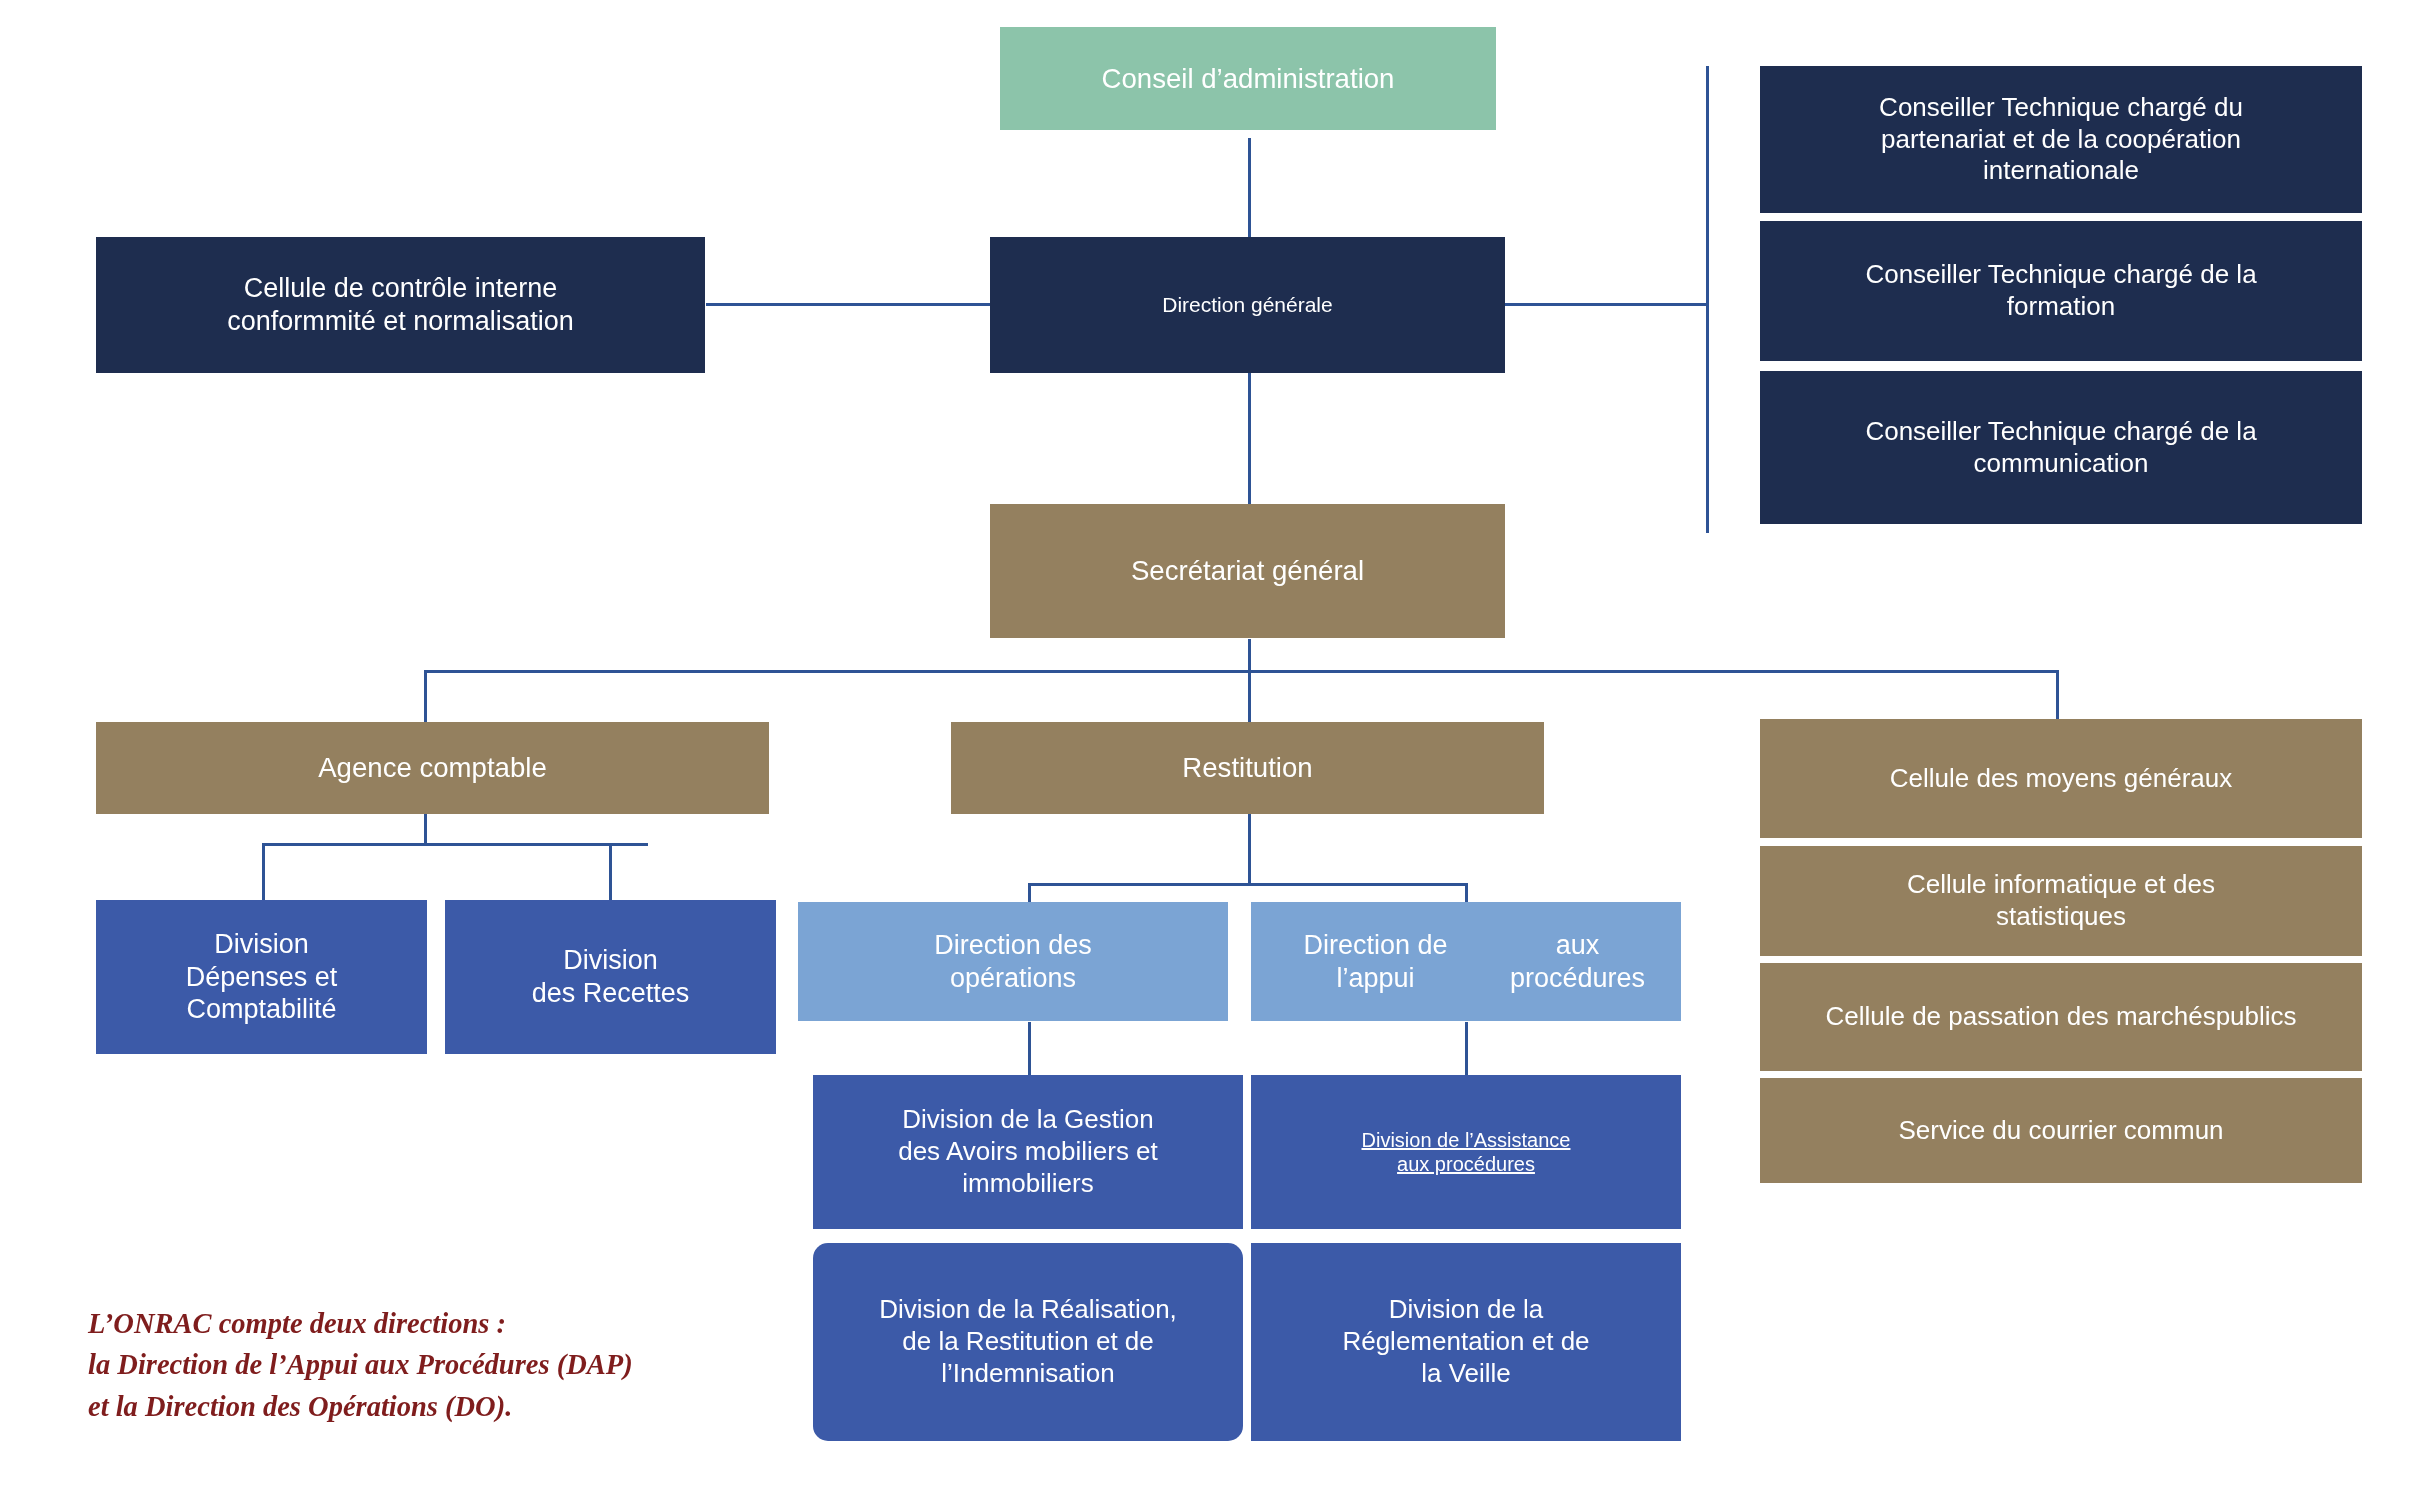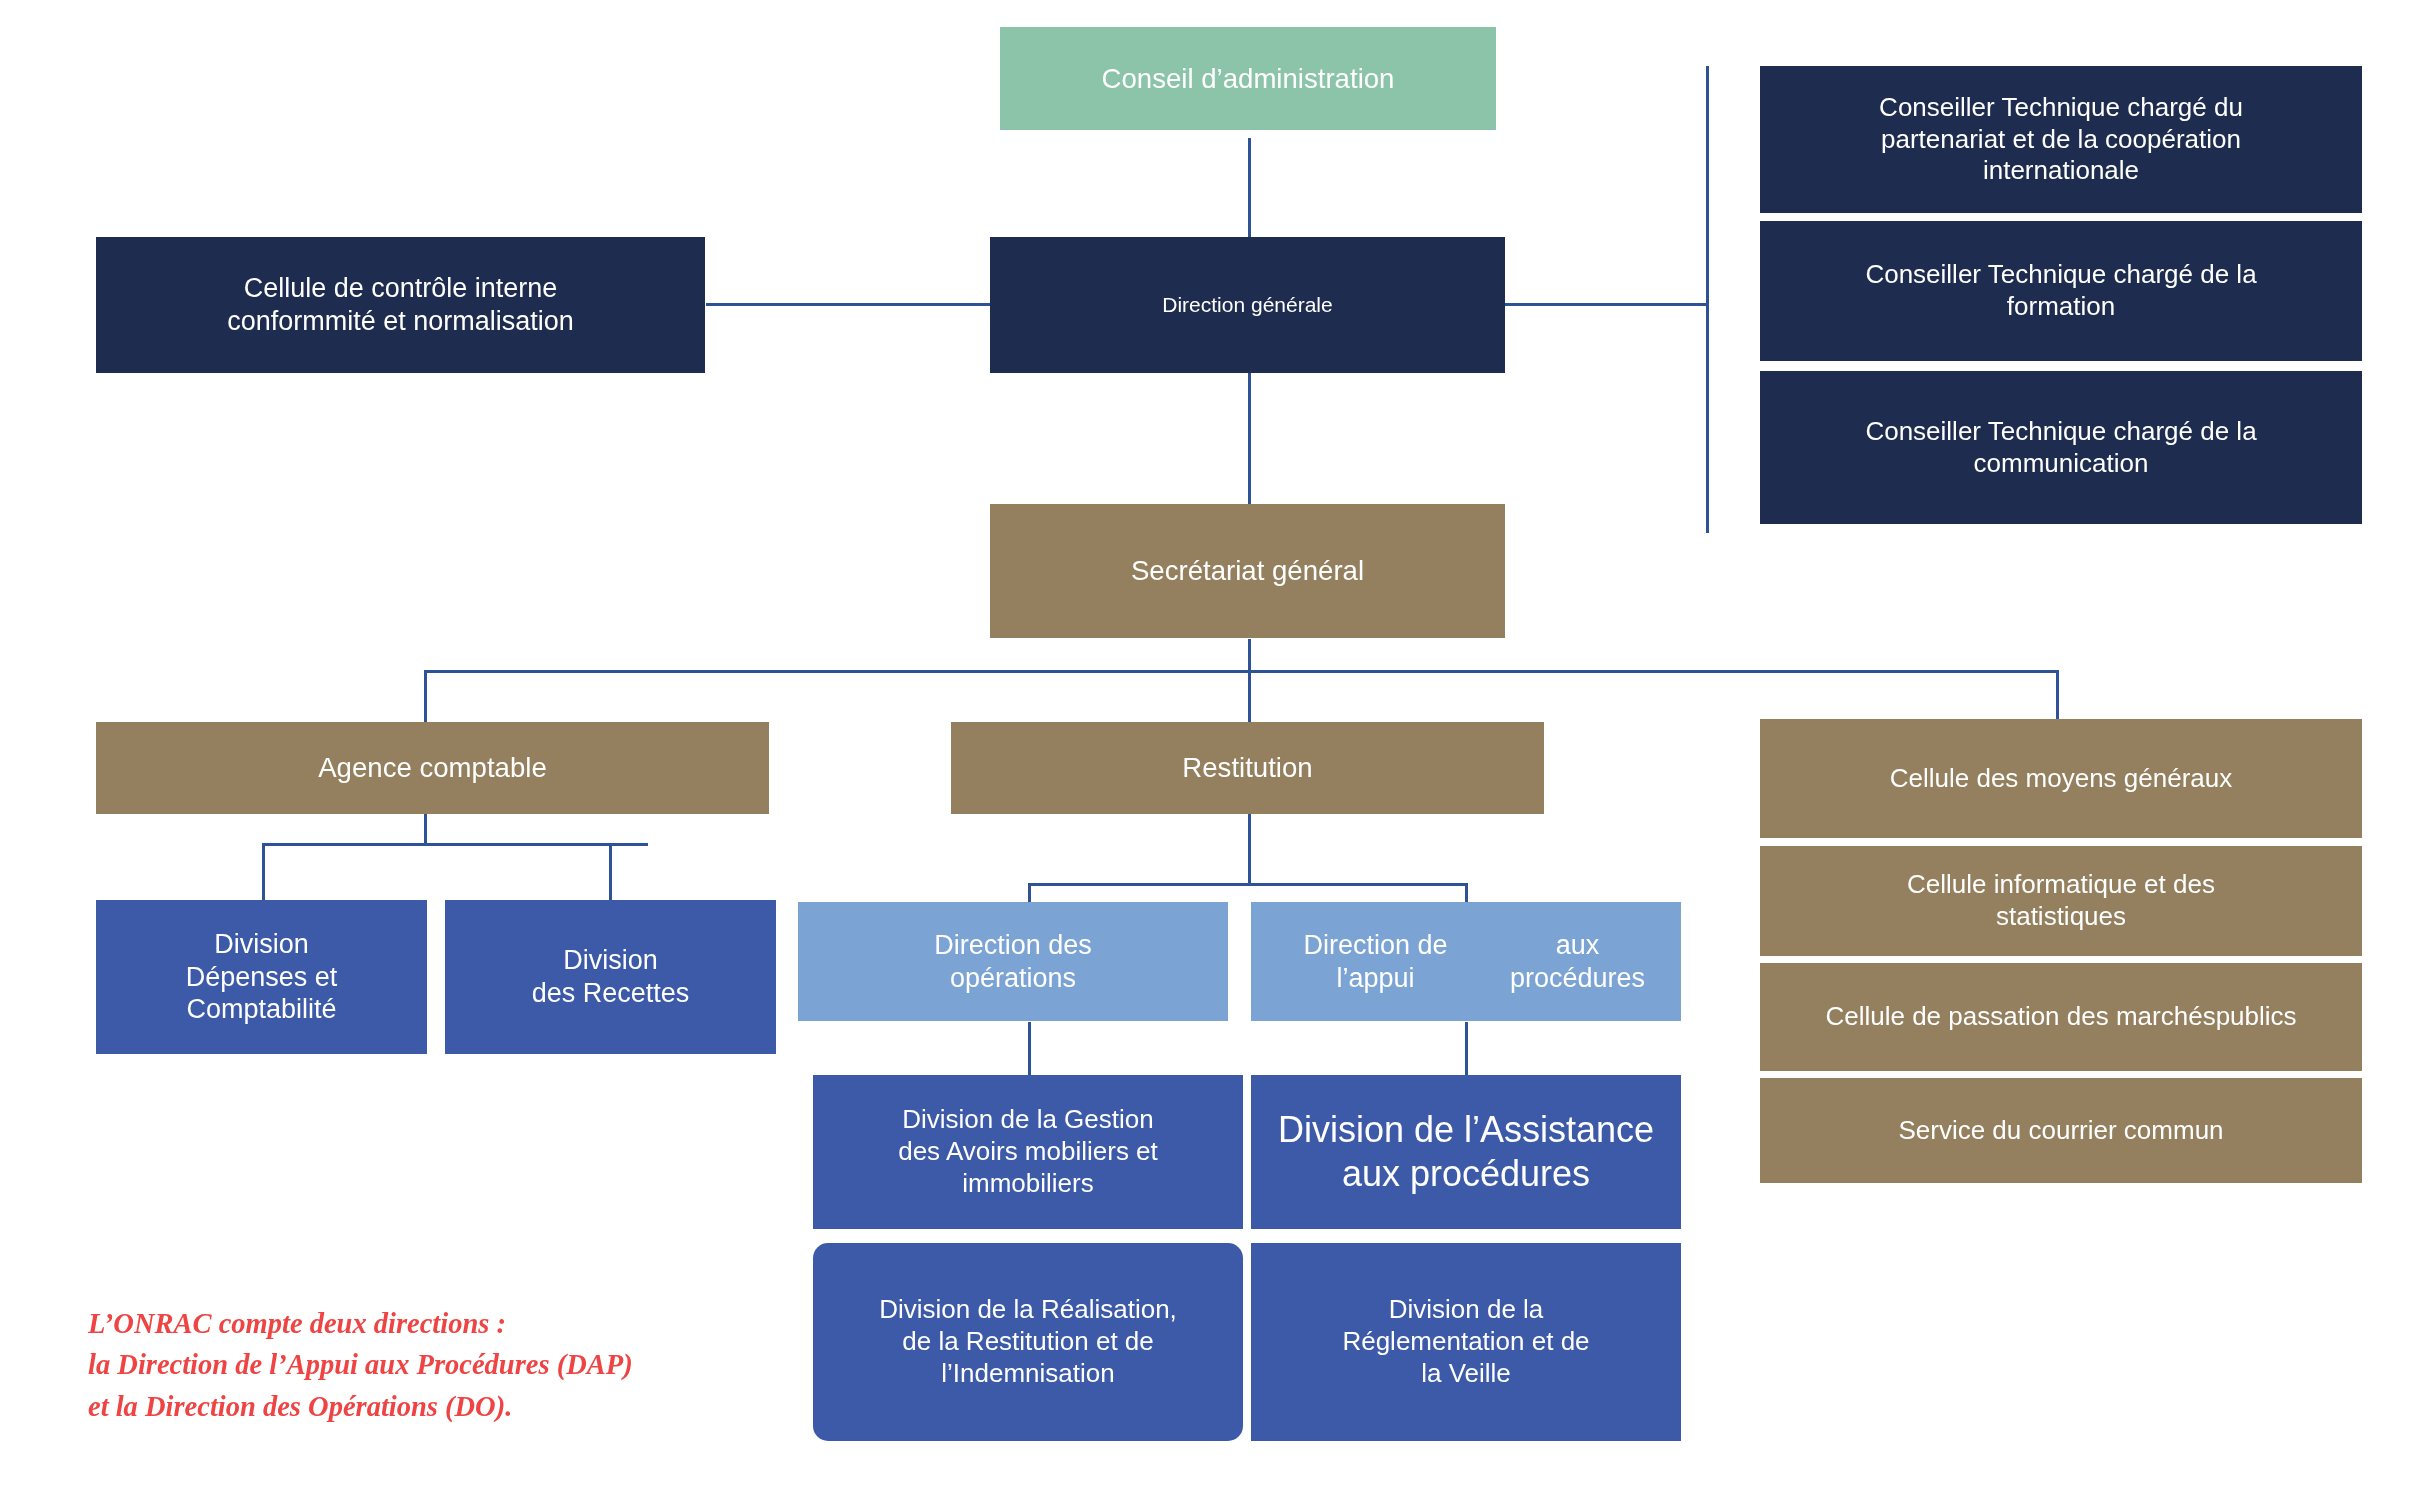--- a/index.html
+++ b/index.html
@@ -33,21 +33,21 @@
 
   .line{position:absolute;background:#2e5395;z-index:1;}
   .vline{width:2.8px;}
   .hline{height:2.8px;}
 
   .note{
     position:absolute;
     font-family:"Liberation Serif", serif;
     font-style:italic;
     font-weight:bold;
-    color:#ef4444;
+    color:#7f1d1d;
     line-height:1.45;
     white-space:pre-line;
     z-index:6;
   }
 </style>
 </head>
 <body>
 
 <div id="canvas">
 
@@ -158,21 +158,21 @@
     <span>Direction de l’appui</span>
     <span>aux procédures</span>
   </div>
 
   <div class="box c-blue" style="left:813px;top:1075px;width:430px;height:154px;font-size:26px;flex-direction:column;">
     <span>Division de la Gestion</span>
     <span>des Avoirs mobiliers et</span>
     <span>immobiliers</span>
   </div>
 
-  <div class="box c-blue" style="left:1251px;top:1075px;width:430px;height:154px;font-size:36px;flex-direction:column;">
+  <div class="box c-blue" style="left:1251px;top:1075px;width:430px;height:154px;font-size:20px;flex-direction:column;text-decoration:underline;">
     <span>Division de l’Assistance</span>
     <span>aux procédures</span>
   </div>
 
   <div class="box c-blue" style="left:813px;top:1243px;width:430px;height:198px;font-size:26px;flex-direction:column;border-radius:15px;">
     <span>Division de la Réalisation,</span>
     <span>de la Restitution et de</span>
     <span>l’Indemnisation</span>
   </div>
 

